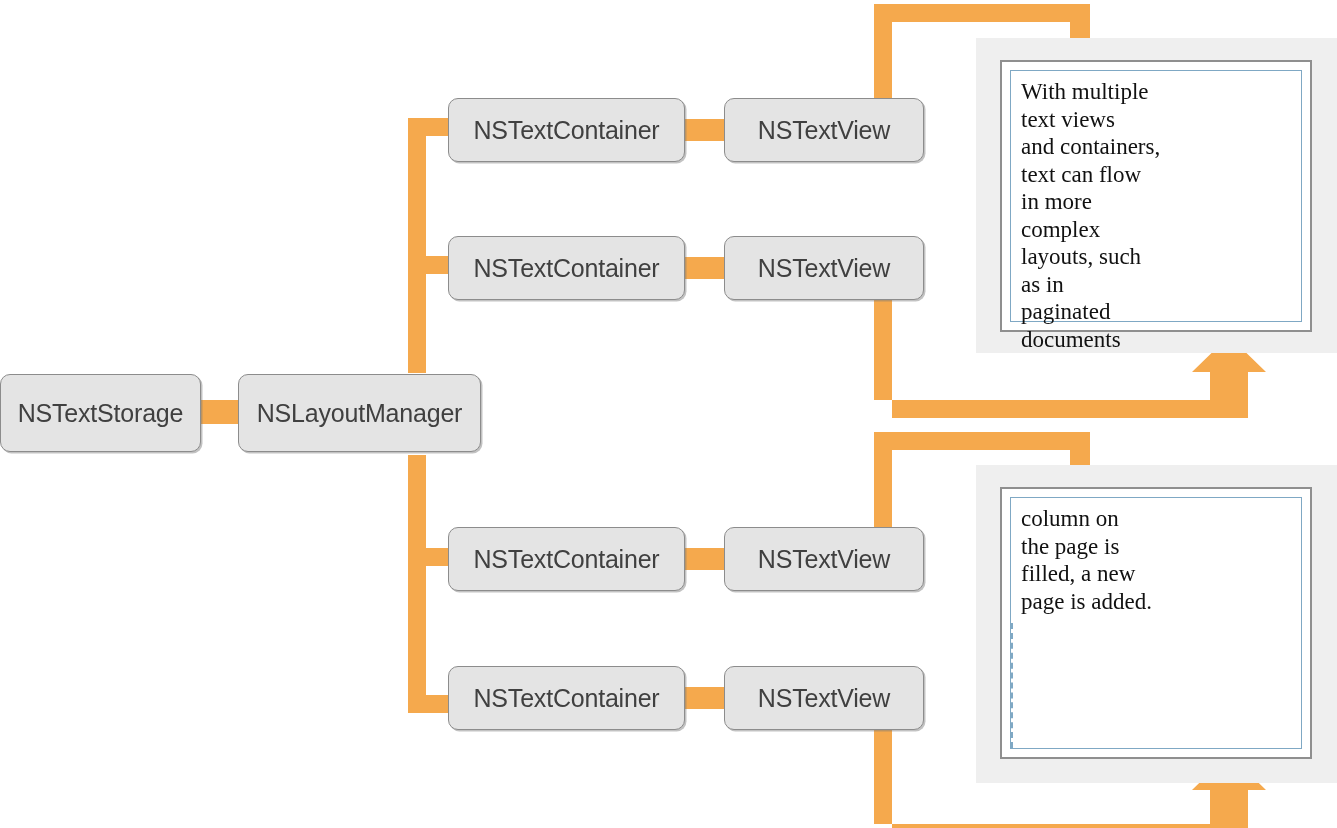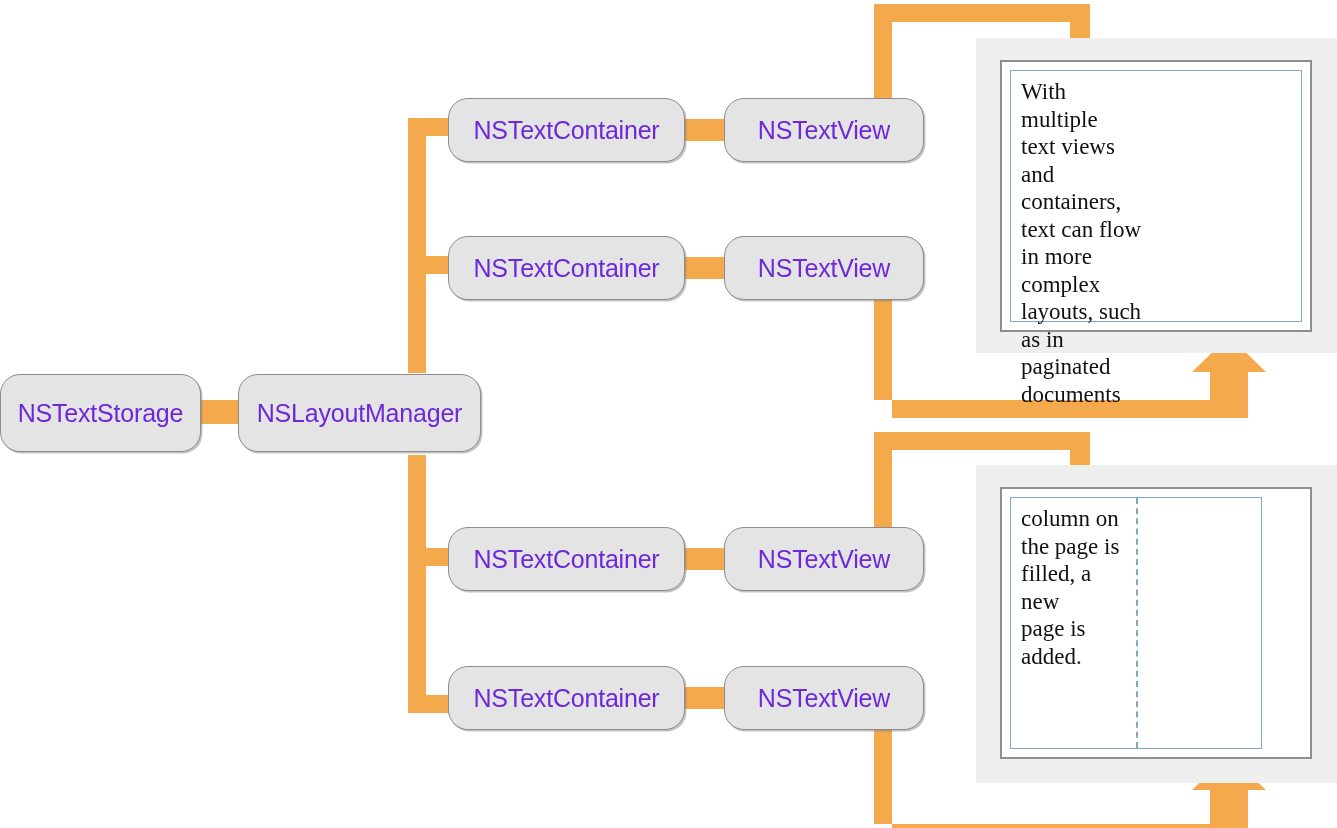--- a/index.html
+++ b/index.html
@@ -24,25 +24,25 @@
     top: 0;
     width: 1337px;
     height: 828px;
     pointer-events: none;
   }
   .node {
     position: absolute;
     box-sizing: border-box;
     background: #e4e4e4;
     border: 1.5px solid #8c8c8c;
-    border-radius: 20px;
+    border-radius: 10px;
     display: flex;
     align-items: center;
     justify-content: center;
-    color: #6d28d9;
+    color: #404040;
     font-family: "Liberation Sans", sans-serif;
     font-size: 25px;
     line-height: 1;
     letter-spacing: -0.2px;
     z-index: 5;
     box-shadow: 1.5px 1.5px 0 rgba(120,120,120,0.45);
   }
   .panel {
     position: absolute;
     box-sizing: border-box;
@@ -55,21 +55,21 @@
     background: #ffffff;
     border: 2px solid #8f8f8f;
     z-index: 4;
   }
   .textarea {
     position: absolute;
     box-sizing: border-box;
     border: 1.5px solid #7fa8c4;
     background: #ffffff;
     display: flex;
-    flex-direction: row;
+    flex-direction: column;
     z-index: 5;
   }
   .tcol {
     box-sizing: border-box;
     padding: 7px 10px 4px 10px;
     font-family: "Liberation Serif", serif;
     font-size: 23px;
     line-height: 27.5px;
     color: #111111;
     white-space: pre-line;
@@ -161,21 +161,21 @@
 in more
 complex
 layouts, such
 as in
 paginated
 documents</div>
     </div>
   </div>
 
   <div class="page" style="left:1000px; top:487px; width:312px; height:272px;">
-    <div class="textarea" style="left:8px; top:8px; width:252px; height:252px;">
+    <div class="textarea" style="left:8px; top:8px; width:292px; height:252px;">
       <div class="tcol">column on
 the page is
 filled, a new
 page is added.</div>
       <div class="tcol right"></div>
     </div>
   </div>
 
 </div>
 

